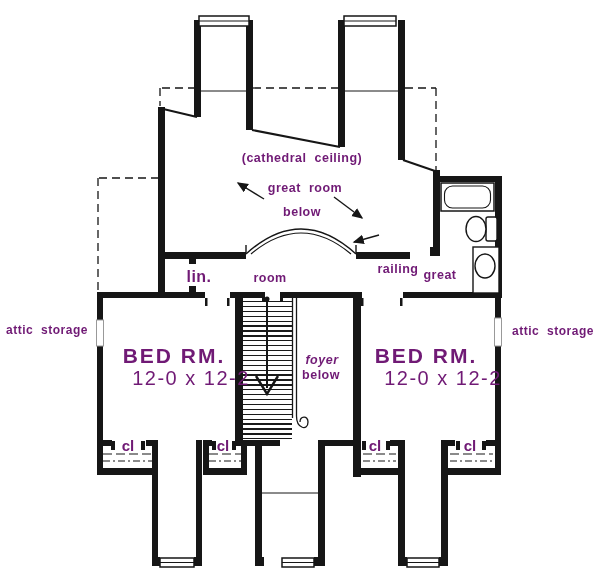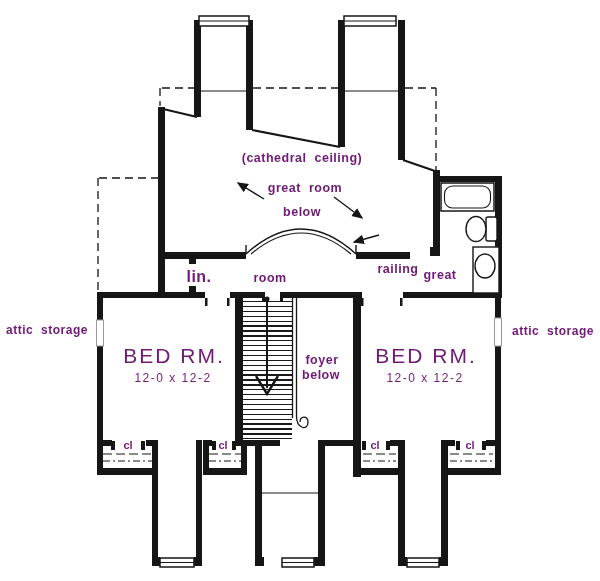--- a/index.html
+++ b/index.html
@@ -9,24 +9,24 @@
   }
   #plan svg{position:absolute;left:0;top:0;z-index:2;}
   .stairs{
     position:absolute;left:243px;top:301px;width:49px;height:139px;z-index:1;
     background:repeating-linear-gradient(to bottom,#1a1a1a 0,#1a1a1a 1.2px,transparent 1.2px,transparent 4.9px);
   }
   .lbl{
     position:absolute;transform:translate(-50%,-50%);z-index:3;
     font-weight:700;font-size:12.5px;letter-spacing:.5px;white-space:nowrap;color:#701a75;
   }
-  .lbl.small{font-size:11px;letter-spacing:0;}
+  .lbl.small{font-size:15px;letter-spacing:0;}
   .lbl.wordy{word-spacing:4px;}
-  .lbl.roomname{font-weight:400;font-size:21px;letter-spacing:2px;}
-  .lbl.roomdim{font-weight:400;font-size:12px;letter-spacing:1.5px;}
+  .lbl.roomname{font-weight:700;font-size:21px;letter-spacing:2px;}
+  .lbl.roomdim{font-weight:400;font-size:20px;letter-spacing:1.5px;margin-left:18px;}
 </style>
 </head>
 <body>
 
 <div id="plan">
 
   <div class="stairs"></div>
 
   <svg width="600" height="581" viewBox="0 0 600 581">
     <defs>
@@ -216,21 +216,21 @@
     </g>
   </svg>
 
   <div class="lbl wordy" style="left:302px;top:158px;">(cathedral ceiling)</div>
   <div class="lbl wordy" style="left:305px;top:188px;">great room</div>
   <div class="lbl" style="left:302px;top:212px;">below</div>
   <div class="lbl" style="left:398px;top:233px;margin-top:36px;">railing</div>
   <div class="lbl" style="left:199px;top:277px;font-size:16px;">lin.</div>
   <div class="lbl" style="left:270px;top:278px;">room</div>
   <div class="lbl" style="left:440px;top:275px;">great</div>
-  <div class="lbl" style="left:322px;top:360px;">foyer</div>
+  <div class="lbl" style="left:322px;top:360px;font-style:italic;">foyer</div>
   <div class="lbl" style="left:321px;top:375px;">below</div>
   <div class="lbl wordy" style="left:47px;top:330px;font-size:12px;">attic storage</div>
   <div class="lbl wordy" style="left:553px;top:331px;font-size:12px;">attic storage</div>
 
   <div class="lbl roomname" style="left:174px;top:356px;">BED RM.</div>
   <div class="lbl roomdim" style="left:173px;top:378px;">12-0 x 12-2</div>
   <div class="lbl roomname" style="left:426px;top:356px;">BED RM.</div>
   <div class="lbl roomdim" style="left:425px;top:378px;">12-0 x 12-2</div>
 
   <div class="lbl small" style="left:128px;top:445px;">cl</div>

